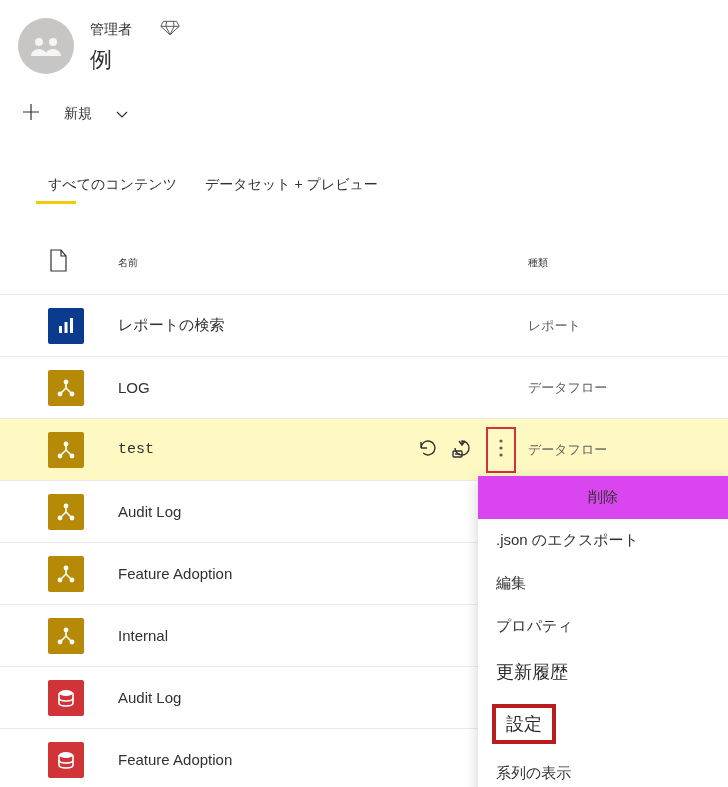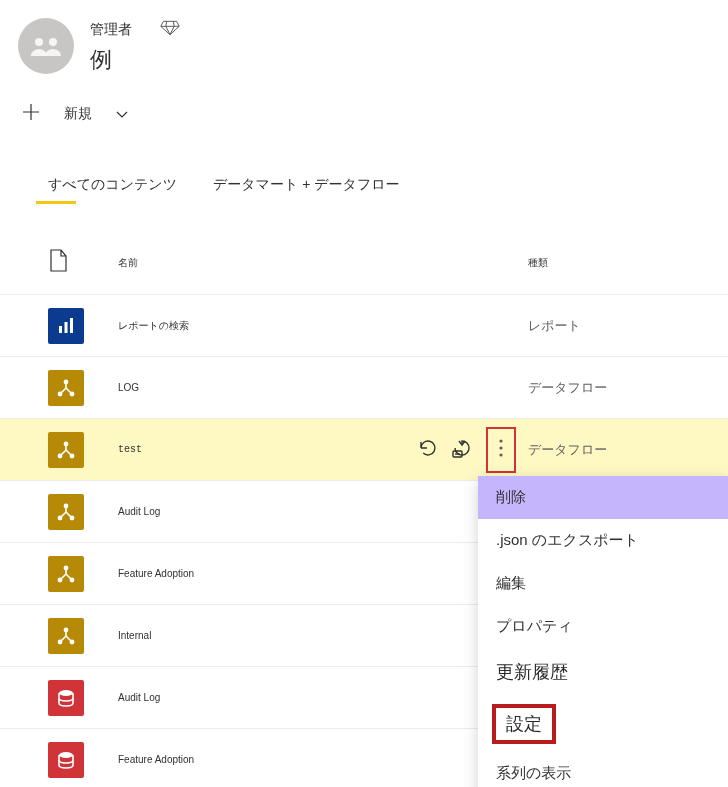--- a/index.html
+++ b/index.html
@@ -28,21 +28,21 @@
     .avatar svg { width: 34px; height: 20px; fill: #f5f5f5; }
     .header-text { padding-top: 2px; }
     .admin-row { display: flex; align-items: center; gap: 28px; }
     .admin-label { font-size: 14px; color: #323130; }
     .diamond-icon svg { width: 20px; height: 16px; stroke: #605e5c; fill: none; stroke-width: 1.2; }
     .workspace-name { font-size: 22px; font-weight: 400; margin-top: 6px; }
     .toolbar { display: flex; align-items: center; gap: 8px; padding: 22px 0 10px 14px; }
     .new-btn { display: flex; align-items: center; gap: 24px; padding: 6px 8px; cursor: pointer; }
     .plus-icon svg { width: 18px; height: 18px; stroke: #323130; stroke-width: 1.2; fill: none; }
     .chevron-down-icon svg { width: 12px; height: 8px; stroke: #323130; stroke-width: 1.2; fill: none; }
-    .tabs { display: flex; gap: 36px; padding: 36px 0 0 48px; border-bottom: 1px solid transparent; }
+    .tabs { display: flex; gap: 28px; padding: 36px 0 0 48px; border-bottom: 1px solid transparent; }
     .tab { font-size: 14px; color: #323130; padding: 0 0 10px 0; cursor: pointer; }
     .tab.active { position: relative; }
     .tab.active::after {
       content: ""; position: absolute; left: -12px; bottom: 0;
       width: 40px; height: 3px; background: #f2c811;
     }
     .content-table { padding: 44px 0 0 0; }
     .table-head { display: flex; align-items: center; padding: 0 0 18px 48px; }
     .col-icon { width: 70px; display: flex; align-items: center; }
     .col-name { flex: 1; }
@@ -53,34 +53,34 @@
     .row { display: flex; align-items: center; height: 62px; padding-left: 48px; border-top: 1px solid #edebe9; }
     .row.hover { background: #fef9c3; font-family: Liberation Mono, monospace; }
     .type-icon {
       width: 36px; height: 36px; border-radius: 2px;
       display: flex; align-items: center; justify-content: center;
     }
     .type-icon svg { width: 20px; height: 20px; fill: #fff; }
     .ic-report   { background: #0b3b8f; }
     .ic-dataflow { background: #b68a06; }
     .ic-datamart { background: #d13438; }
-    .row-name { font-size: 10px; color: #323130; }
+    .row-name { font-size: 15px; color: #323130; }
     .refresh-icon svg, .schedule-icon svg { width: 20px; height: 20px; stroke: #323130; fill: none; stroke-width: 1.4; }
     .more-btn {
       width: 30px; height: 46px; display: flex; align-items: center; justify-content: center;
       border: 2px solid #d13438; cursor: pointer;
     }
     .more-icon svg { width: 4px; height: 18px; fill: #605e5c; }
     .context-menu {
       position: absolute; left: 478px; top: 476px; width: 250px;
       background: #fff; box-shadow: 0 4px 14px rgba(0,0,0,0.18);
       padding-bottom: 4px;
     }
     .menu-item { padding: 12px 18px; font-size: 15px; color: #323130; cursor: pointer; }
-    .menu-item.hover { background: #c4b5fd; }
+    .menu-item.hover { background: #d946ef; text-align: center; }
     .menu-item.large { font-size: 18px; color: #2b2a29; }
     .menu-settings-wrap { padding: 8px 14px; }
     .menu-settings {
       display: inline-block; border: 4px solid #b91c1c; padding: 4px 10px; font-size: 18px; color: #2b2a29;
       cursor: pointer;
     }
   </style>
 </head>
 <body>
 
@@ -116,21 +116,21 @@
     <span class="chevron-down-icon">
       <svg viewBox="0 0 12 8">
           <path d="M1 1l5 5 5-5"></path>
         </svg>
     </span>
   </div>
 </div>
 
 <div class="tabs">
   <div class="tab active">すべてのコンテンツ</div>
-  <div class="tab">データマート + データフロー</div>
+  <div class="tab">データセット + プレビュー</div>
 </div>
 
 <div class="content-table">
   <div class="table-head">
     <div class="col-icon">
       <span class="doc-icon">
         <svg viewBox="0 0 20 24">
             <path d="M3 1h10l5 6v15H3V1z M13 1v6h5"></path>
           </svg>
       </span>

